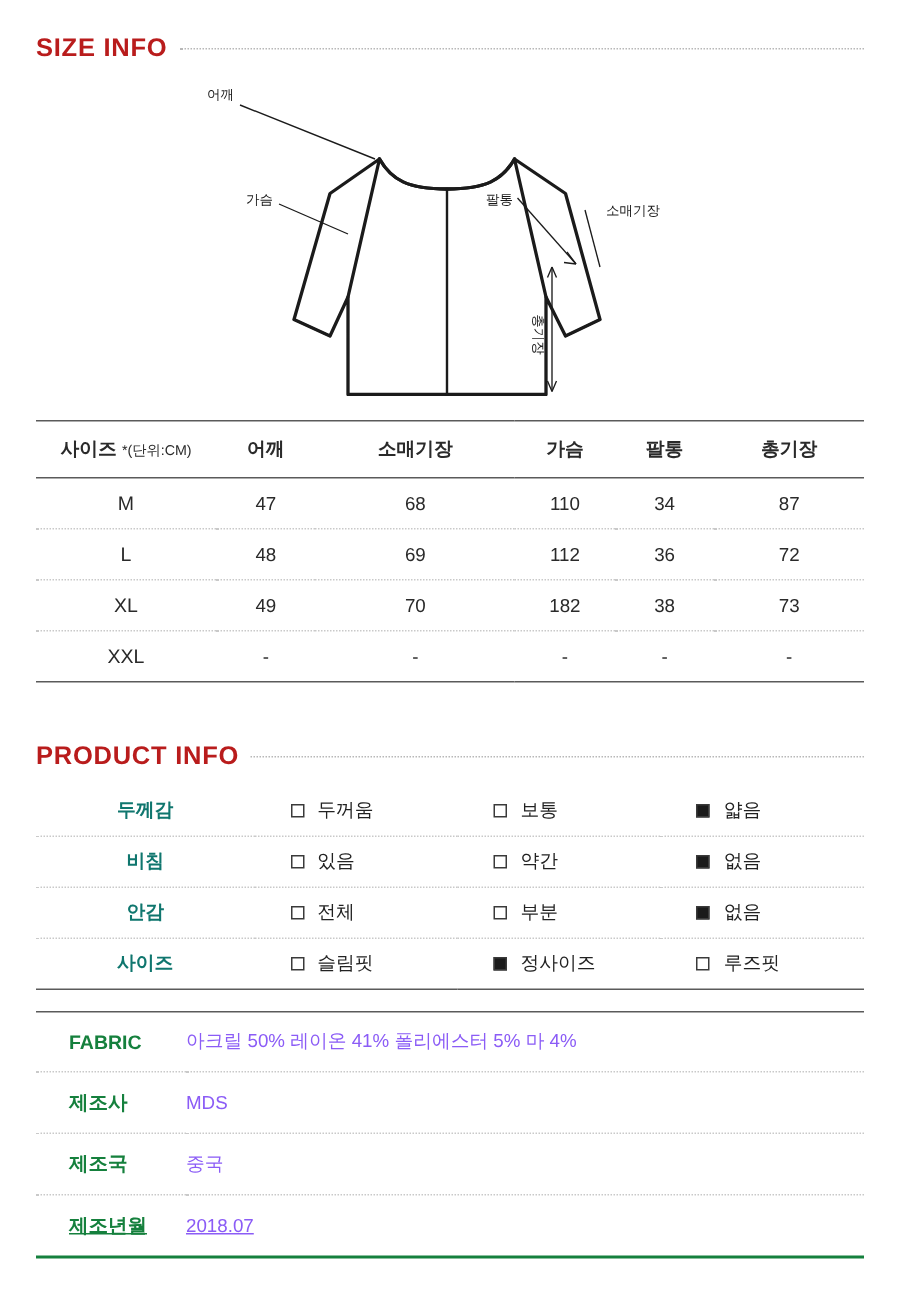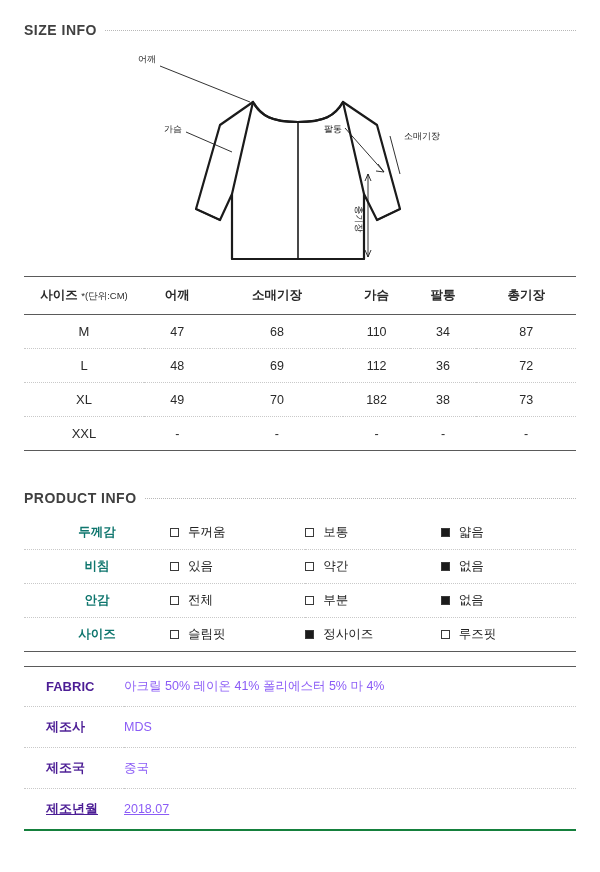--- a/index.html
+++ b/index.html
@@ -22,24 +22,24 @@
     position: relative;
   }
 
   
   .section-head {
     display: flex;
     align-items: center;
     gap: 8px;
   }
   .section-head .title {
-    font-size: 14px;
+    font-size: 17px;
     font-weight: bold;
     letter-spacing: 0.5px;
-    color: #404040;
+    color: #b91c1c;
     white-space: nowrap;
   }
   .section-head .rule {
     flex: 1;
     height: 1px;
     border-top: 1px dotted #b8b8b8;
   }
 
   #size-info-head { margin-top: 22px; }
   #product-info-head { margin-top: 39px; }
@@ -94,20 +94,21 @@
   .spec-table .spec-label {
     width: 148px;
     text-align: center;
     font-weight: bold;
     color: #0f766e;
   }
   .opt {
     display: inline-flex;
     align-items: center;
     gap: 9px;
+    margin-left: 24px;
   }
   .spec-table .opt-cell { width: 137px; }
   .box {
     width: 9px; height: 9px;
     border: 1px solid #3a3a3a;
     display: inline-block;
     background: #ffffff;
   }
   .box.checked { background: #1b1b1b; }
 
@@ -124,21 +125,21 @@
     vertical-align: middle;
   }
   .fabric-table tr:first-child td { border-top: 1px solid #5a5a5a; }
   .fabric-table tr:last-child td { border-bottom: 2px solid #15803d; text-decoration: underline; }
   .fabric-table .f-label {
     width: 100px;
     text-align: left;
     padding-left: 22px;
     font-weight: bold;
     font-size: 13px;
-    color: #4c1d95;
+    color: #15803d;
   }
   .fabric-table .f-value {
     text-align: left;
     color: #8b5cf6;
     font-size: 12.5px;
   }
 </style>
 </head>
 <body>
 

